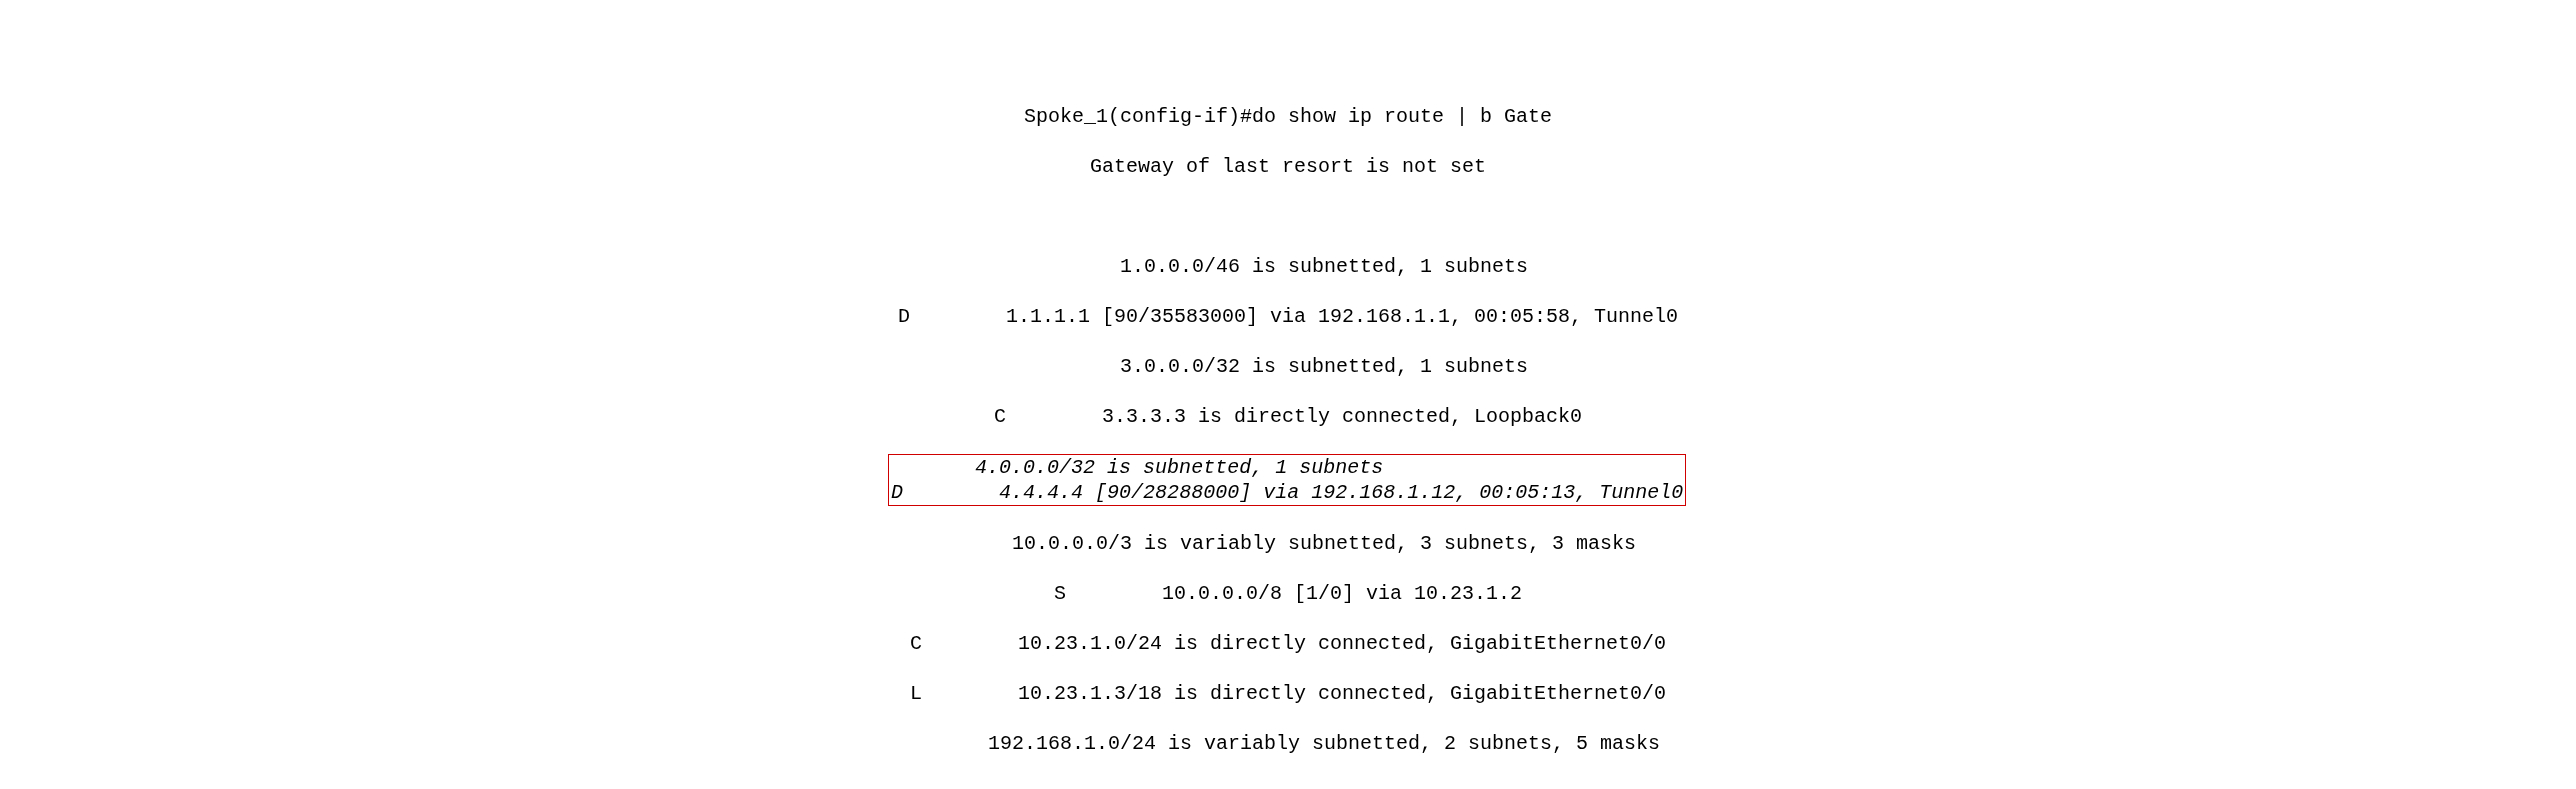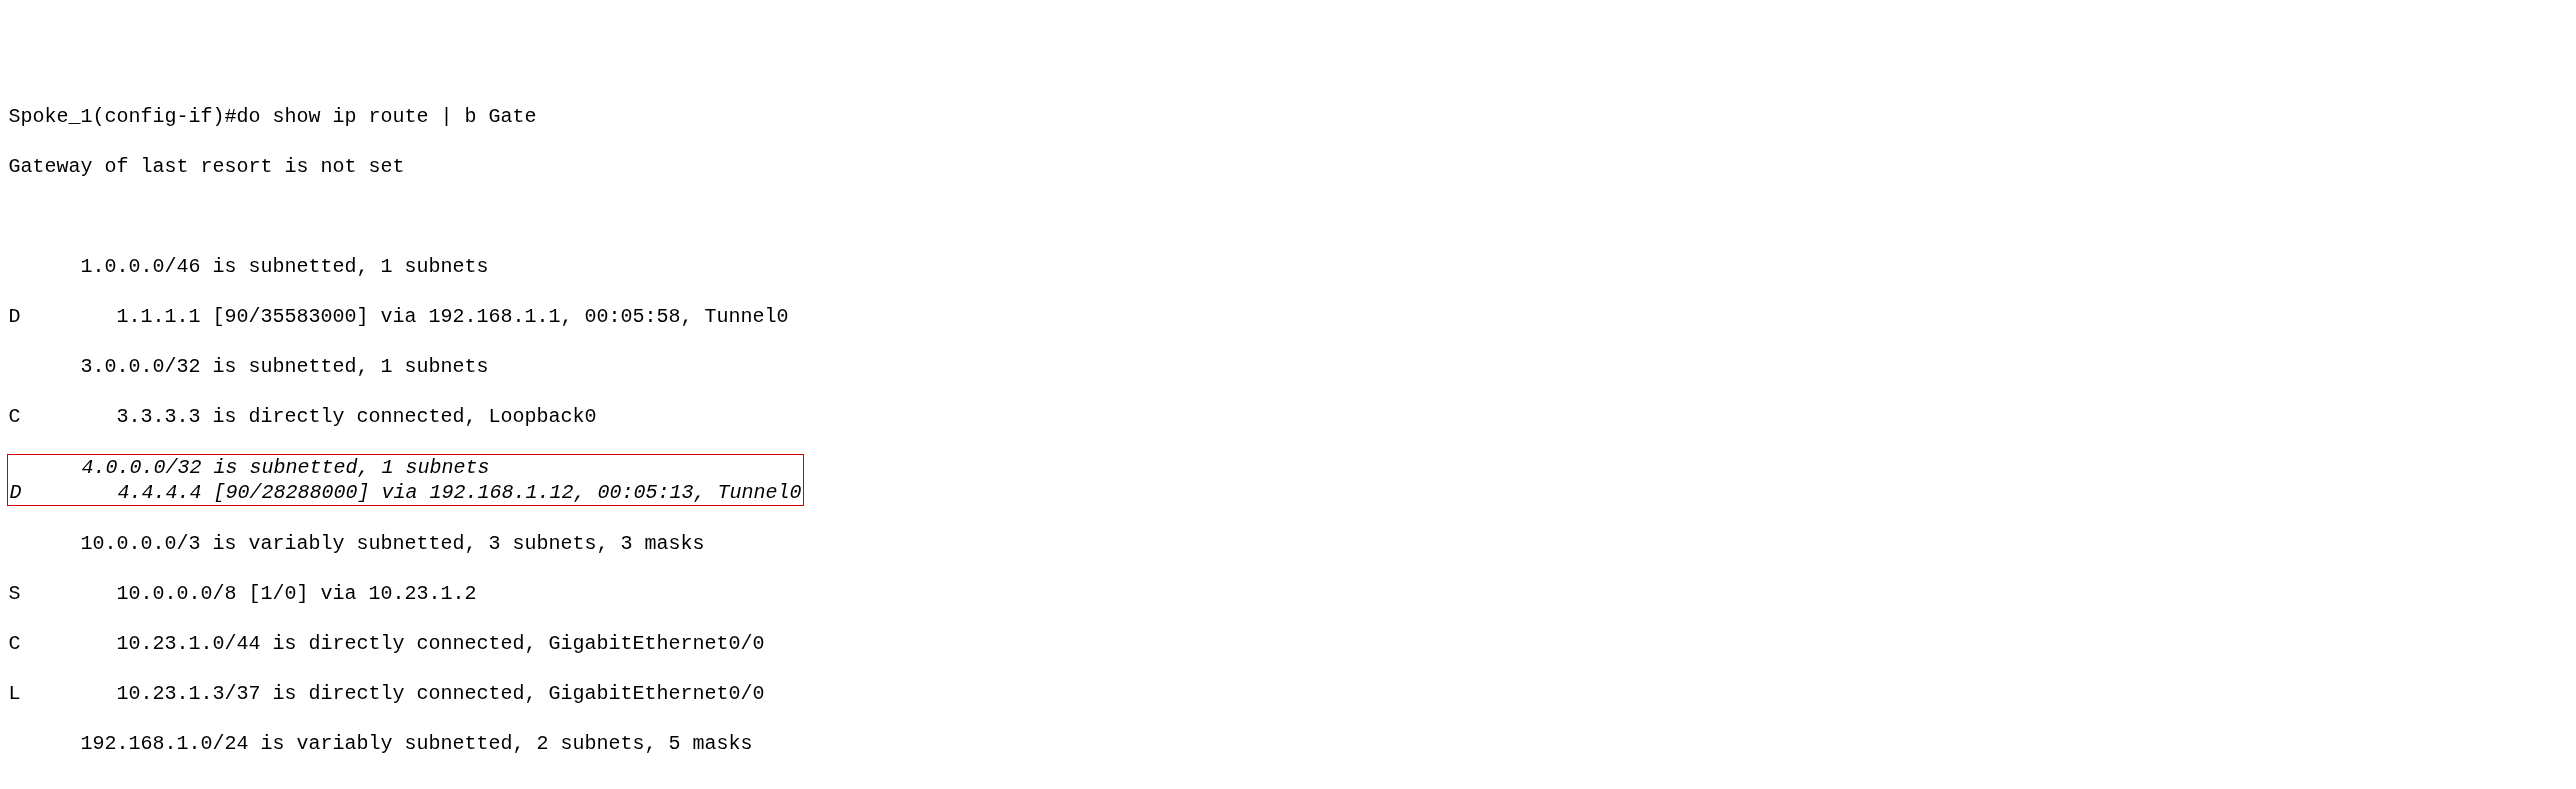--- a/index.html
+++ b/index.html
@@ -7,20 +7,21 @@
       padding: 4.2px 8.4px;
       font-family: "Consolas", "Courier New", monospace;
       font-size: 20px;
       line-height: 1.25;
       background: #ffffff;
       color: #000000;
       white-space: pre;
     }
     .line {
       min-height: 1.25em;
+      text-align: center;
     }
     .highlight-box {
       border: 1.3px solid #d00000;
       display: inline-block;
       padding: 0 1.7px;
       margin-left: -1.7px;
       font-style: italic;
     }
   </style>
 </head>
@@ -32,22 +33,22 @@
 <div class="line">Gateway of last resort is not set</div>
 <div class="line"></div>
 <div class="line">      1.0.0.0/46 is subnetted, 1 subnets</div>
 <div class="line">D        1.1.1.1 [90/35583000] via 192.168.1.1, 00:05:58, Tunnel0</div>
 <div class="line">      3.0.0.0/32 is subnetted, 1 subnets</div>
 <div class="line">C        3.3.3.3 is directly connected, Loopback0</div>
 <div class="line"><span class="highlight-box"><span>      4.0.0.0/32 is subnetted, 1 subnets                        </span>
 <span>D        4.4.4.4 [90/28288000] via 192.168.1.12, 00:05:13, Tunnel0</span></span></div>
 <div class="line">      10.0.0.0/3 is variably subnetted, 3 subnets, 3 masks</div>
 <div class="line">S        10.0.0.0/8 [1/0] via 10.23.1.2</div>
-<div class="line">C        10.23.1.0/44 is directly connected, GigabitEthernet0/0</div>
-<div class="line">L        10.23.1.3/37 is directly connected, GigabitEthernet0/0</div>
+<div class="line">C        10.23.1.0/24 is directly connected, GigabitEthernet0/0</div>
+<div class="line">L        10.23.1.3/18 is directly connected, GigabitEthernet0/0</div>
 <div class="line">      192.168.1.0/24 is variably subnetted, 2 subnets, 5 masks</div>
 
 
 
 
 
 
 
 
 </body></html>

